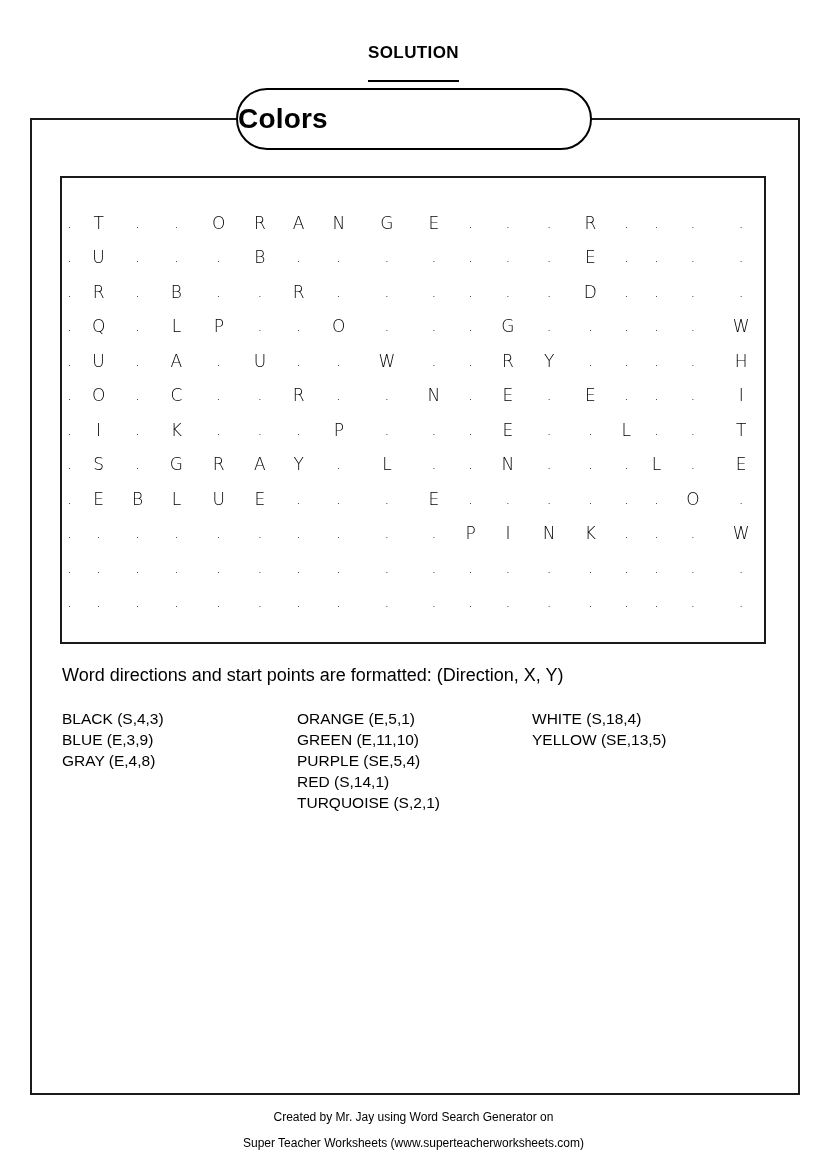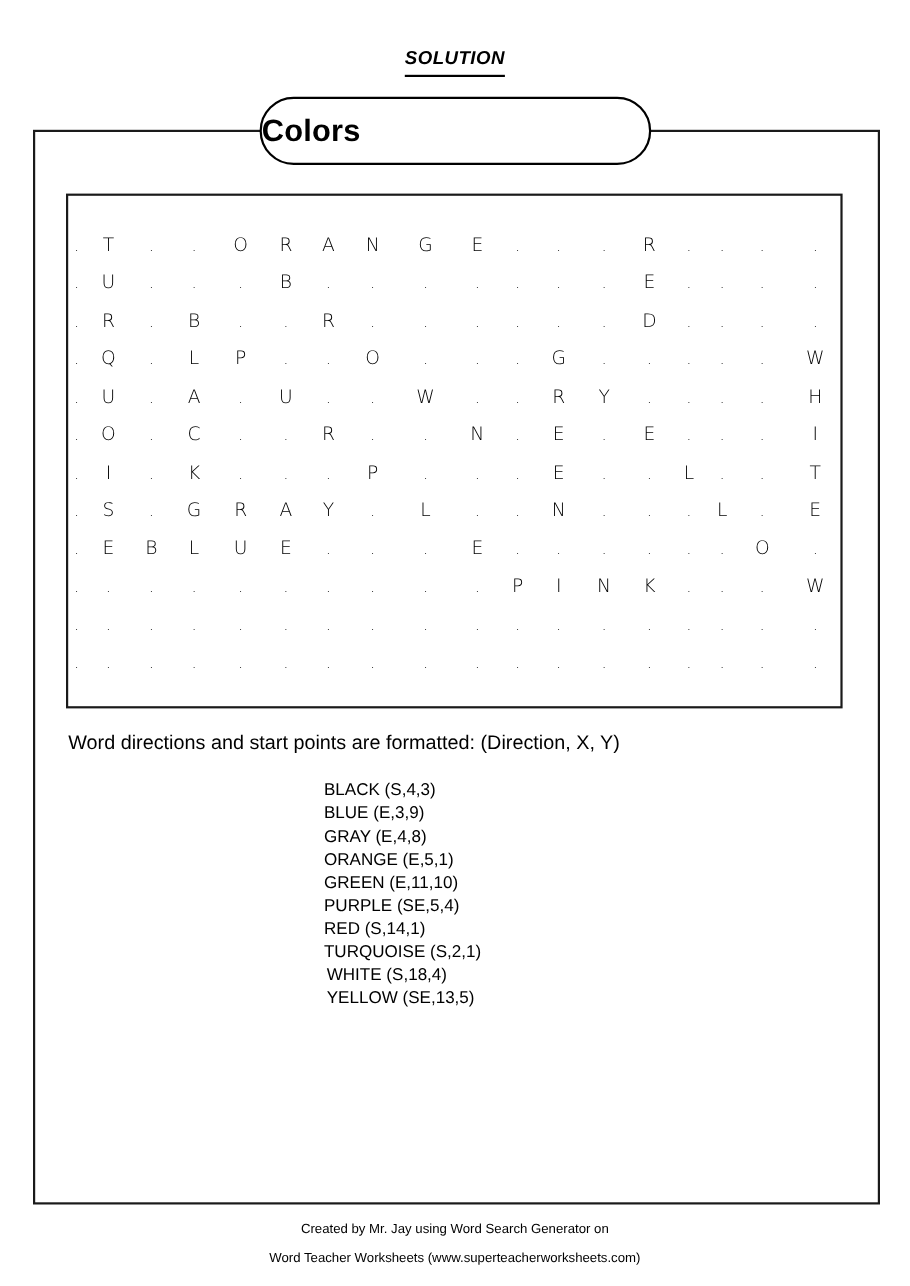--- a/index.html
+++ b/index.html
@@ -23,22 +23,21 @@
     left: 0;
     width: 827px;
     text-align: center;
     font-size: 17px;
     font-weight: bold;
     letter-spacing: 0.4px;
     line-height: 1;
   }
   #solution-heading span {
     border-bottom: 2px solid #000;
-    padding-bottom: 6px;
-    font-style: italic;
+    padding-bottom: 18px;
   }
 
   
   #page-frame {
     position: absolute;
     left: 30px;
     top: 118px;
     width: 770px;
     height: 977px;
     border: 2px solid #1a1a1a;
@@ -115,22 +114,21 @@
     white-space: nowrap;
   }
 
   
   #word-list {
     position: absolute;
     left: 62px;
     top: 708px;
     width: 700px;
     display: flex;
-    flex-direction: column;
-    align-items: center;
+    align-items: flex-start;
   }
   .word-column {
     display: flex;
     flex-direction: column;
   }
   .word-column.col-0 { width: 235px; }
   .word-column.col-1 { width: 235px; }
   .word-column.col-2 { width: 230px; }
   .word-entry {
     font-size: 15.5px;
@@ -425,14 +423,14 @@
       <div class="word-entry">TURQUOISE (S,2,1)</div>
     </div>
     <div class="word-column col-2">
       <div class="word-entry">WHITE (S,18,4)</div>
       <div class="word-entry">YELLOW (SE,13,5)</div>
     </div>
   </div>
 
 <div id="footer">
   <div>Created by Mr. Jay using Word Search Generator on</div>
-  <div>Word Teacher Worksheets (www.superteacherworksheets.com)</div>
+  <div>Super Teacher Worksheets (www.superteacherworksheets.com)</div>
 </div>
 
 </body></html>

